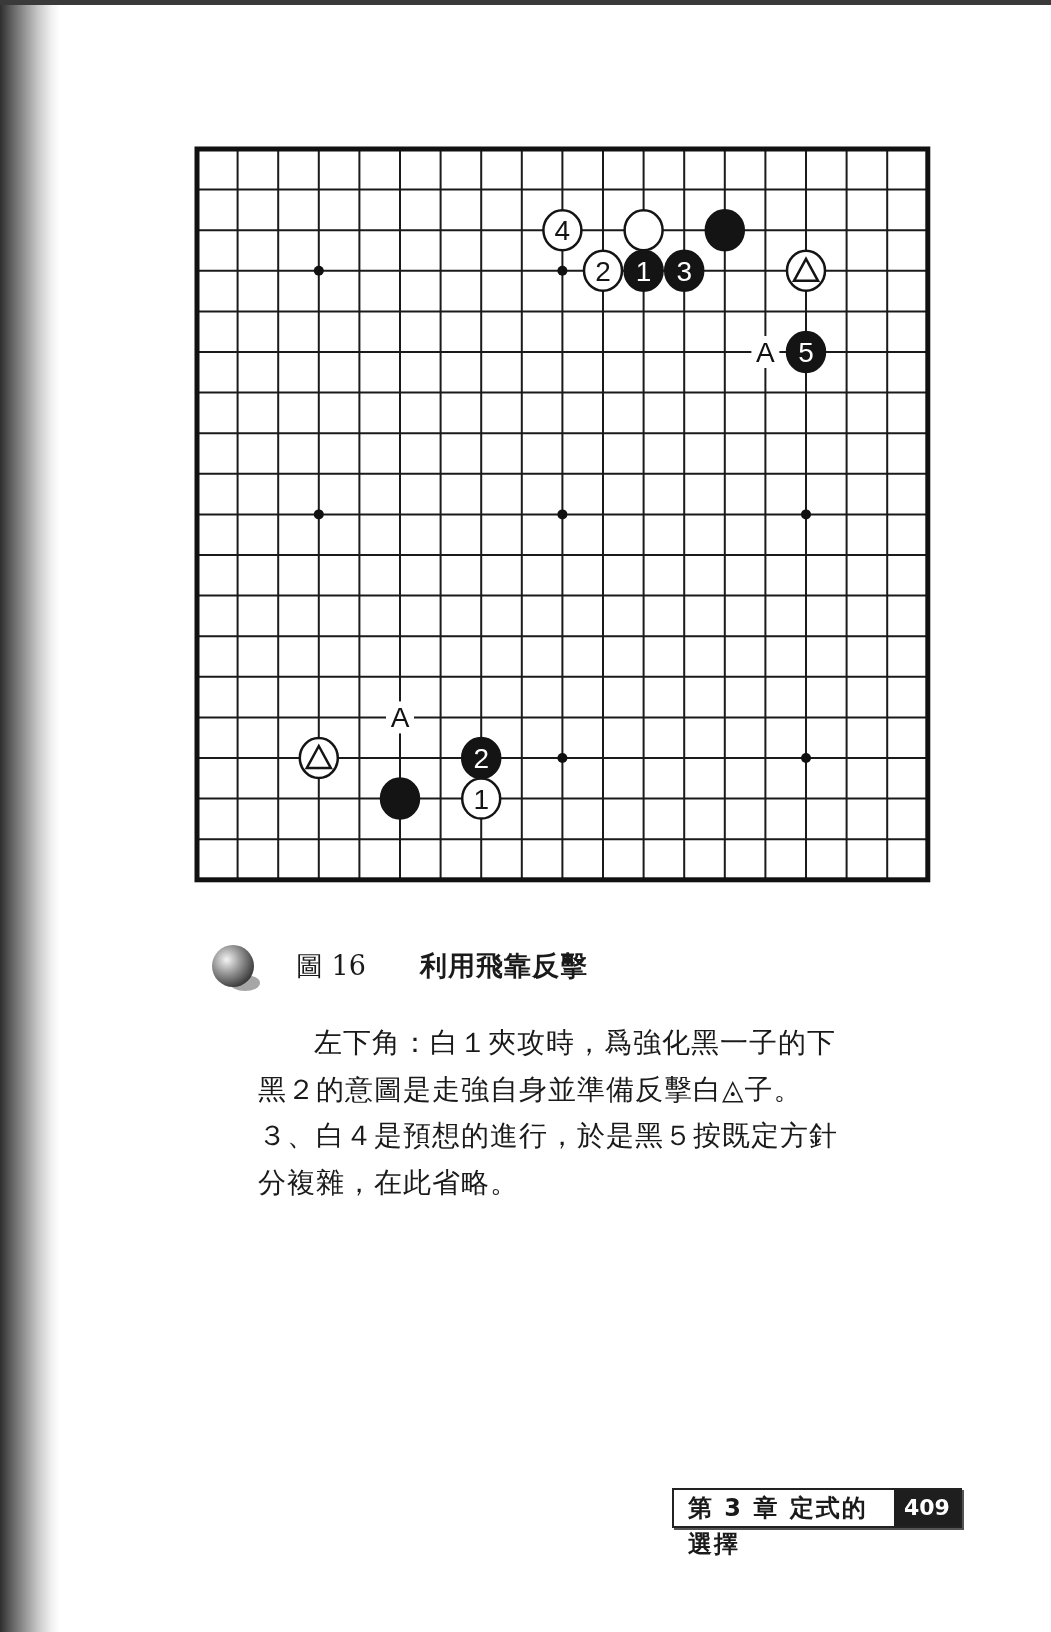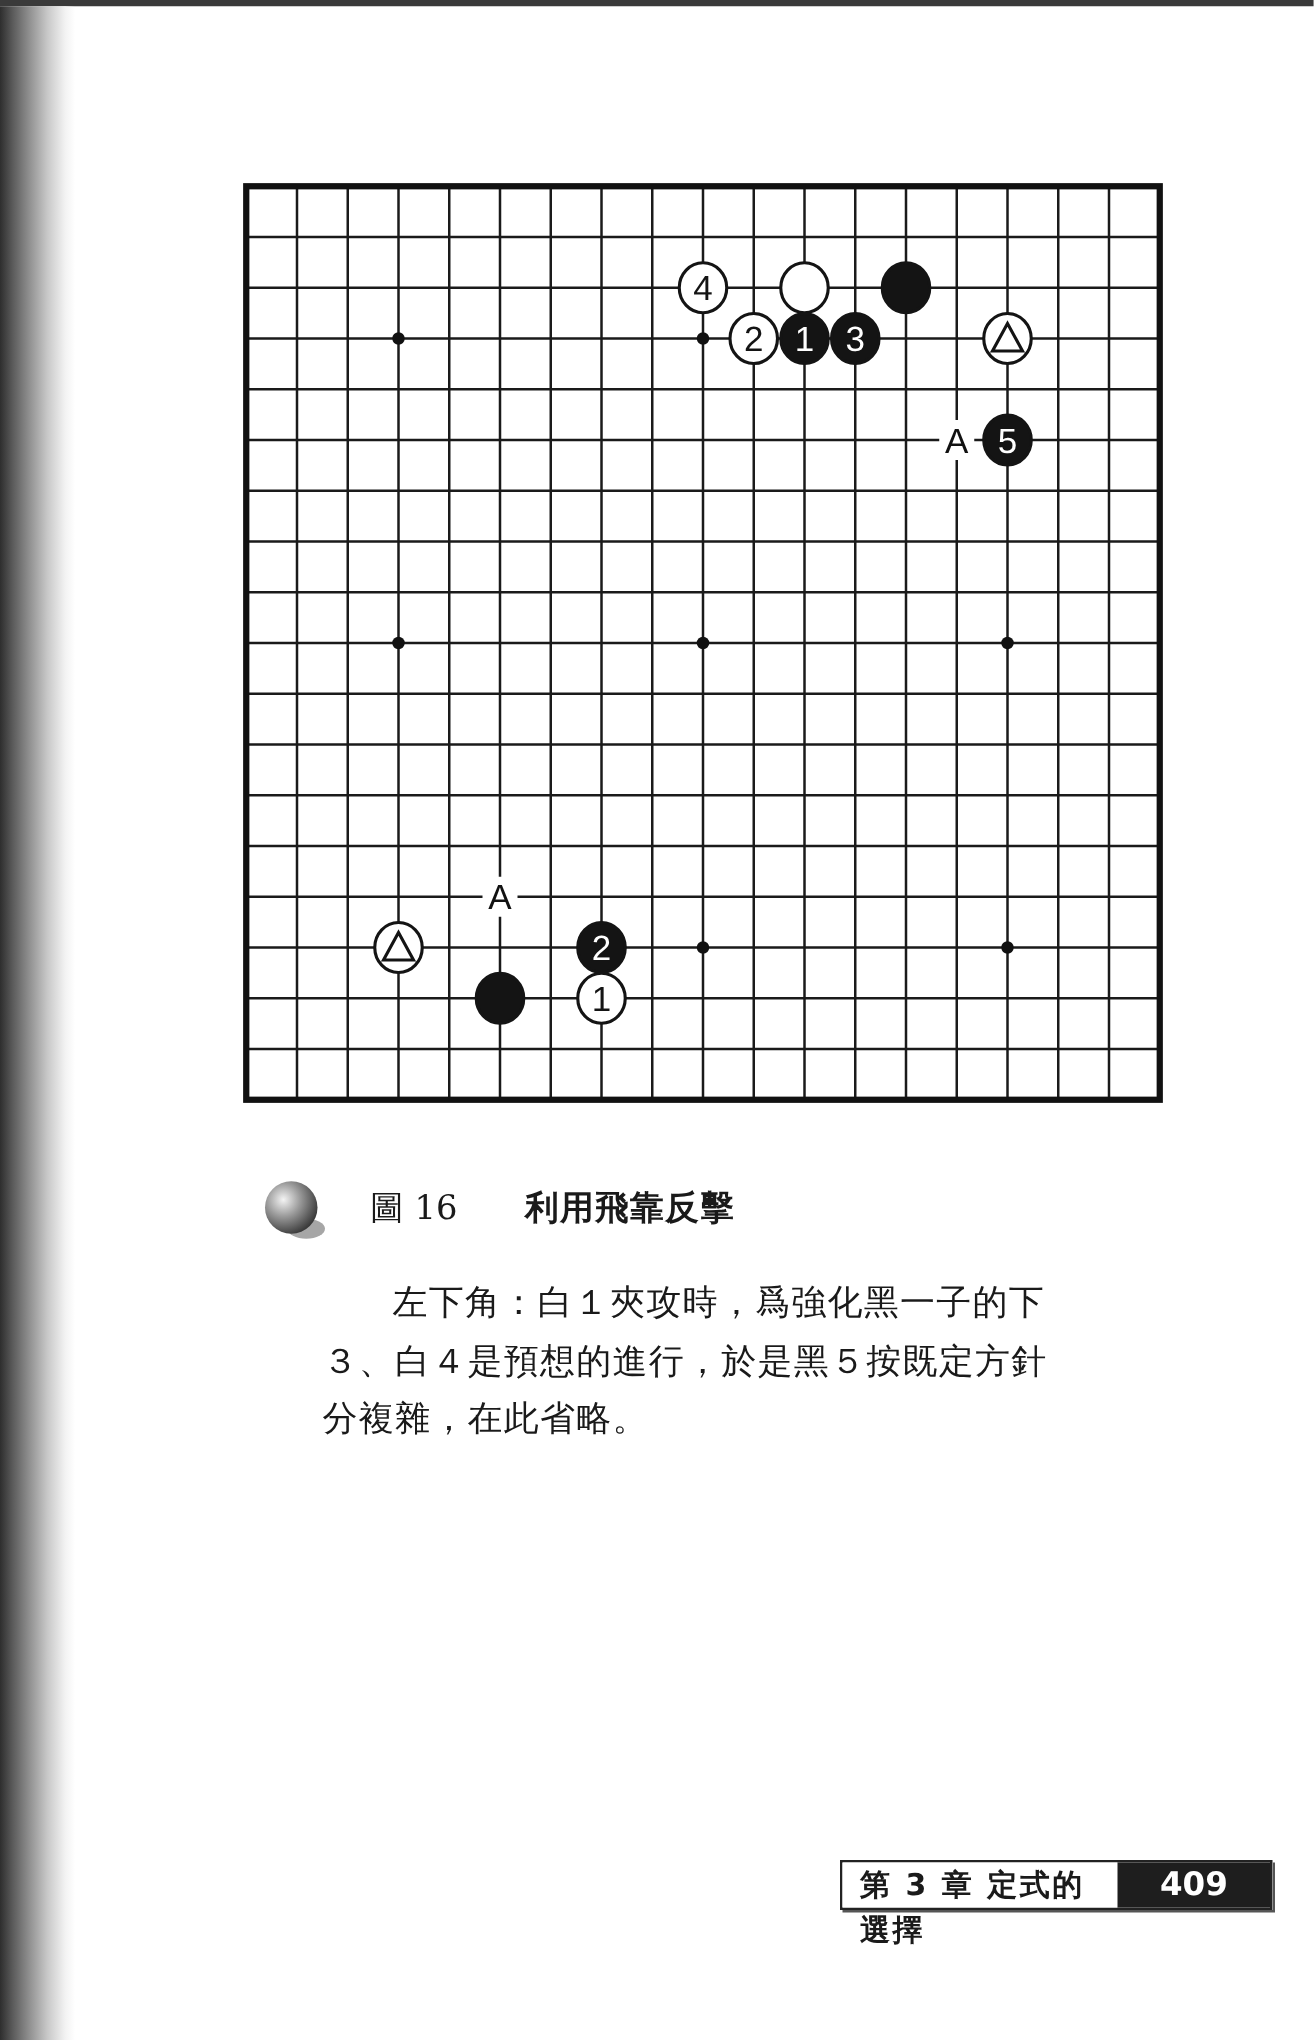--- a/index.html
+++ b/index.html
@@ -22,28 +22,28 @@
     background: radial-gradient(circle at 35% 35%, #f4f4f4 0%, #9a9a9a 35%, #3a3a3a 75%, #1a1a1a 100%);
     margin-right: 24px; position: relative;
   }
   .ball-icon::after {
     content: ""; position: absolute; left: 18px; top: 30px; width: 30px; height: 16px;
     border-radius: 50%; background: rgba(0,0,0,0.35); z-index: -1;
   }
   .fig-label { font-family: "DejaVu Serif", serif; font-size: 27px; margin-right: 36px; }
   .fig-title { font-size: 27px; font-weight: bold; letter-spacing: 1px; }
   .text-body { position: absolute; left: 258px; top: 1020px; width: 650px; }
-  .text-body p { margin: 0; font-size: 28px; line-height: 46.5px; letter-spacing: 1px; font-family: Liberation Serif, serif; }
+  .text-body p { margin: 0; font-size: 28px; line-height: 46.5px; letter-spacing: 1px; }
   .text-body p.indent { text-indent: 56px; }
   .footer {
     position: absolute; left: 672px; top: 1488px; height: 36px; display: flex;
     border: 2px solid #222; box-shadow: 2px 2px 0 #555;
   }
   .footer .chap { background: #fff; padding: 0 18px 0 14px; font-size: 24px; font-weight: bold; line-height: 36px; letter-spacing: 2px; width: 188px; }
-  .footer .page { background: #1e1e1e; color: #fff; font-size: 26px; font-weight: bold; line-height: 36px; padding: 0 34px; }
+  .footer .page { background: #1e1e1e; color: #fff; font-size: 22px; font-weight: bold; line-height: 36px; padding: 0 10px; }
 </style>
 </head>
 <body>
 
 <div class="top-bar"></div>
 <div class="binding-shadow"></div>
 
 <div class="board">
   <svg id="board-svg" width="745" height="745" viewBox="0 0 745 745">
       <g>
@@ -153,20 +153,21 @@
 </div>
 
 <div class="caption">
   <div class="ball-icon"></div>
   <span class="fig-label">圖 16</span>
   <span class="fig-title">利用飛靠反擊</span>
 </div>
 
 <div class="text-body">
   <p class="indent">左下角：白１夾攻時，爲強化黑一子的下</p>
+  <p>黑２的意圖是走強自身並準備反擊白◬子。</p>
   <p>３、白４是預想的進行，於是黑５按既定方針</p>
   <p>分複雜，在此省略。</p>
 </div>
 
 <div class="footer">
   <div class="chap">第 3 章  定式的選擇</div>
   <div class="page">409</div>
 </div>
 
 </body></html>

